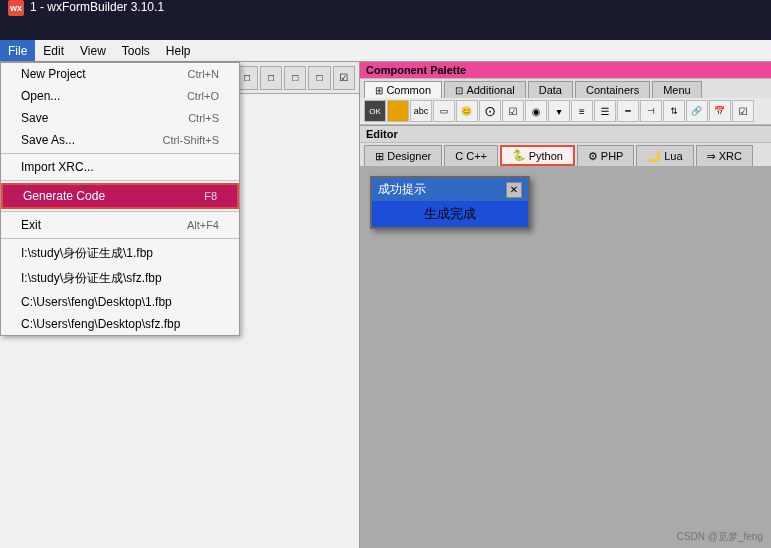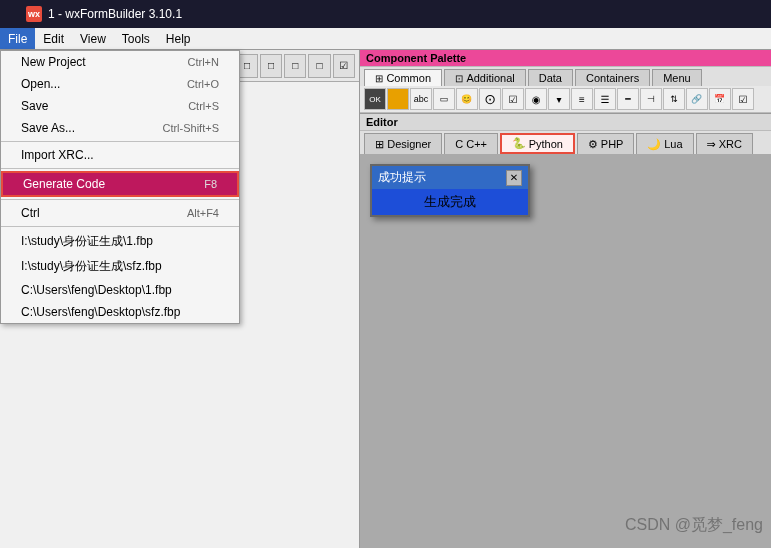--- a/index.html
+++ b/index.html
@@ -10,24 +10,23 @@
       font-size: 12px;
       background: #c0c0c0;
       overflow: hidden;
       position: relative;
     }
 
     
     .title-bar {
       background: #1a1a2e;
       color: white;
-      height: 28px;
-      display: flex;
-      align-items: center;
-      padding: 0 26px;
+      height: 40px;
+      display: flex;
+      padding: 0 8px;
       font-size: 12px;
       gap: 6px;
     }
     .title-bar-icon {
       width: 16px;
       height: 16px;
       background: #e74c3c;
       border-radius: 2px;
       display: flex;
       align-items: center;
@@ -325,23 +324,23 @@
     }
     .tree-label.bold {
       font-weight: bold;
     }
     .tree-indent-1 { margin-left: 14px; }
     .tree-indent-2 { margin-left: 28px; }
 
     
     .watermark {
       position: absolute;
-      bottom: 12px;
+      bottom: 4px;
       right: 8px;
-      font-size: 16px;
+      font-size: 10px;
       color: #666;
       opacity: 0.8;
     }
 
     .sizer-icon {
       width: 14px;
       height: 14px;
       background: #4169E1;
       border: 1px solid #2244aa;
       display: inline-flex;
@@ -399,21 +398,21 @@
       <span>Import XRC...</span>
       <span class="dropdown-shortcut"></span>
     </div>
     <div class="dropdown-separator"></div>
     <div class="dropdown-item highlighted">
       <span>Generate Code</span>
       <span class="dropdown-shortcut">F8</span>
     </div>
     <div class="dropdown-separator"></div>
     <div class="dropdown-item">
-      <span>Ctrl</span>
+      <span>Exit</span>
       <span class="dropdown-shortcut">Alt+F4</span>
     </div>
     <div class="dropdown-separator"></div>
     <div class="dropdown-item">
       <span>I:\study\身份证生成\1.fbp</span>
     </div>
     <div class="dropdown-item">
       <span>I:\study\身份证生成\sfz.fbp</span>
     </div>
     <div class="dropdown-item">

